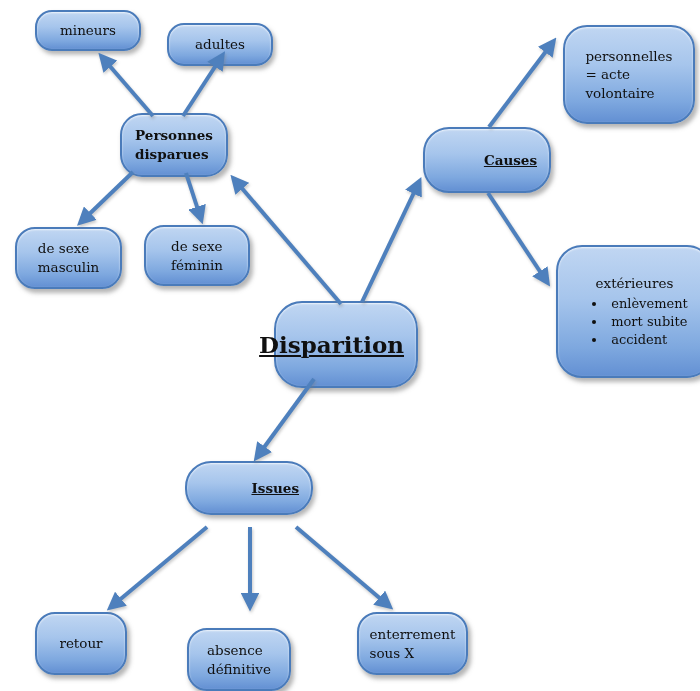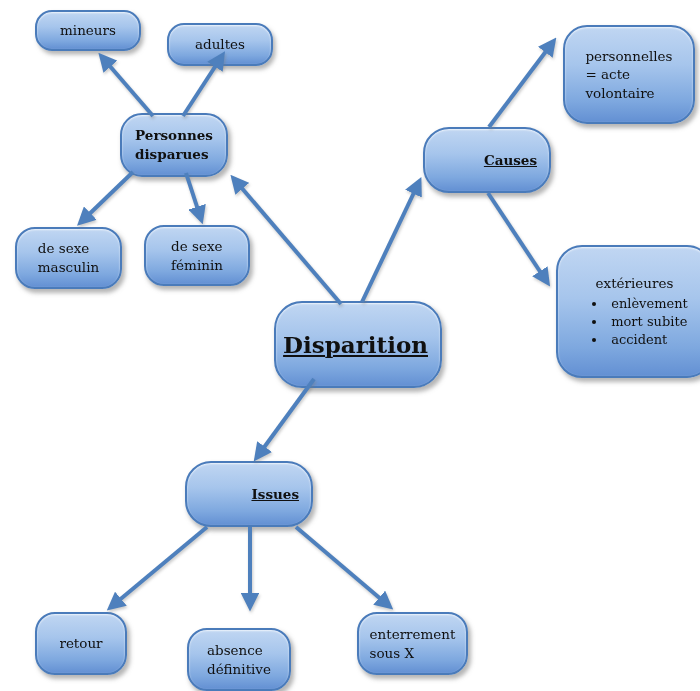--- a/index.html
+++ b/index.html
@@ -80,40 +80,40 @@
 disparues</span>
       </div>
       <div class="node" style="left: 15px; top: 227px; width: 107px; height: 62px; border-radius: 20px;">
         <span class="label">de sexe
 masculin</span>
       </div>
       <div class="node" style="left: 144px; top: 225px; width: 106px; height: 61px; border-radius: 20px;">
         <span class="label">de sexe
 féminin</span>
       </div>
-      <div class="node bold center" style="left: 274px; top: 301px; width: 168px; height: 87px; border-radius: 28px; font-size: 23px;">
+      <div class="node bold center" style="left: 274px; top: 301px; width: 144px; height: 87px; border-radius: 28px; font-size: 23px;">
         <span class="label">Disparition</span>
       </div>
       <div class="node bold center" style="left: 423px; top: 127px; width: 128px; height: 66px; border-radius: 26px;">
         <span class="label">Causes</span>
       </div>
       <div class="node" style="left: 563px; top: 25px; width: 132px; height: 99px; border-radius: 24px;">
         <span class="label">personnelles
 = acte
 volontaire</span>
       </div>
       <div class="node" style="left: 556px; top: 245px; width: 157px; height: 133px; border-radius: 26px;">
         <span class="label">extérieures</span>
         <ul>
           <li>enlèvement</li>
           <li>mort subite</li>
           <li>accident</li>
         </ul>
       </div>
-      <div class="node bold center" style="left: 185px; top: 461px; width: 128px; height: 66px; border-radius: 26px;">
+      <div class="node bold center" style="left: 185px; top: 461px; width: 128px; height: 54px; border-radius: 26px;">
         <span class="label">Issues</span>
       </div>
       <div class="node" style="left: 35px; top: 612px; width: 92px; height: 63px; border-radius: 20px;">
         <span class="label">retour</span>
       </div>
       <div class="node" style="left: 187px; top: 612px; width: 104px; height: 63px; border-radius: 20px; margin-top: 16px;">
         <span class="label">absence
 définitive</span>
       </div>
       <div class="node" style="left: 357px; top: 612px; width: 111px; height: 63px; border-radius: 20px;">

